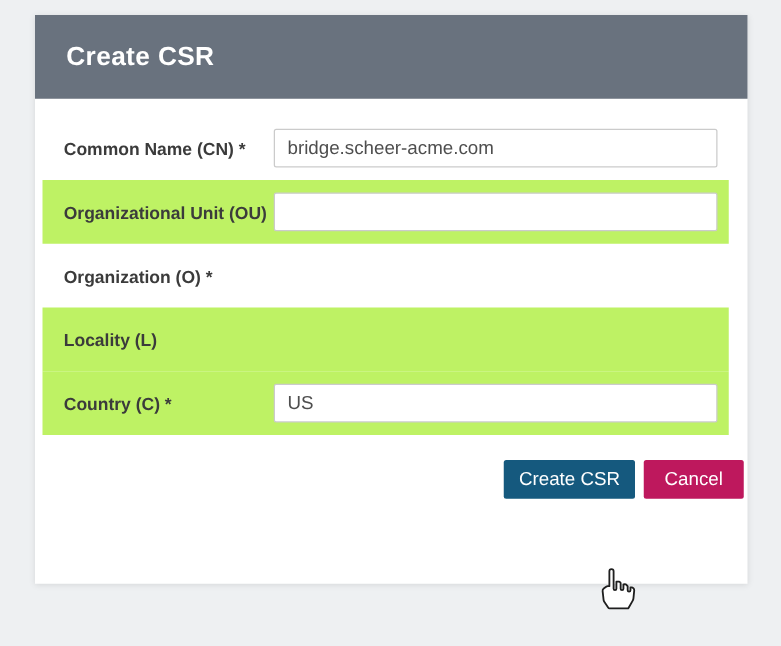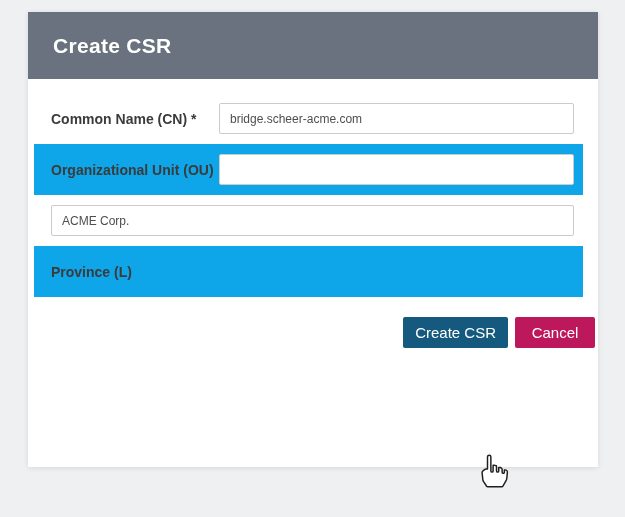--- a/index.html
+++ b/index.html
@@ -44,38 +44,38 @@
   }
   .form-row {
     height: 51px;
     display: flex;
     align-items: center;
     padding-left: 17px;
     padding-right: 9px;
     box-sizing: border-box;
   }
   .form-row.alt {
-    background: #0ea5e9;
+    background: #bef264;
   }
   .field-label {
     flex: 0 0 168px;
     font-size: 14px;
     font-weight: bold;
     color: #3b3b3b;
   }
   .field-input {
     flex: 1;
     height: 31px;
     box-sizing: border-box;
     border: 1px solid #cbcbcb;
     border-radius: 2px;
     background: #ffffff;
     padding: 0 10px;
     font-family: "Liberation Sans", sans-serif;
-    font-size: 12px;
+    font-size: 15px;
     color: #4e4e4e;
     outline: none;
     min-width: 0;
   }
   .dialog-footer {
     display: flex;
     justify-content: flex-end;
     gap: 7px;
     padding: 20px 3px 0 0;
   }
@@ -116,28 +116,32 @@
       <span class="field-label">Common Name (CN) *</span>
       <input class="field-input" type="text" value="bridge.scheer-acme.com" style="">
     </div>
 
     <div class="form-row alt">
       <span class="field-label">Organizational Unit (OU)</span>
       <input class="field-input" type="text" value="" style="">
     </div>
 
     <div class="form-row">
-      <input class="field-input" type="text" value="ACME Corp." style="">
+      <span class="field-label">Organization (O) *</span>
     </div>
 
     <div class="form-row alt">
-      <span class="field-label">Province (L)</span>
+      <span class="field-label">Locality (L)</span>
     </div>
 
 
+    <div class="form-row alt">
+      <span class="field-label">Country (C) *</span>
+      <input class="field-input" type="text" value="US" style="">
+    </div>
 
   </div>
 
   <div class="dialog-footer">
     <button class="btn btn-primary">Create CSR</button>
     <button class="btn btn-secondary">Cancel</button>
   </div>
 
 </div>
 

